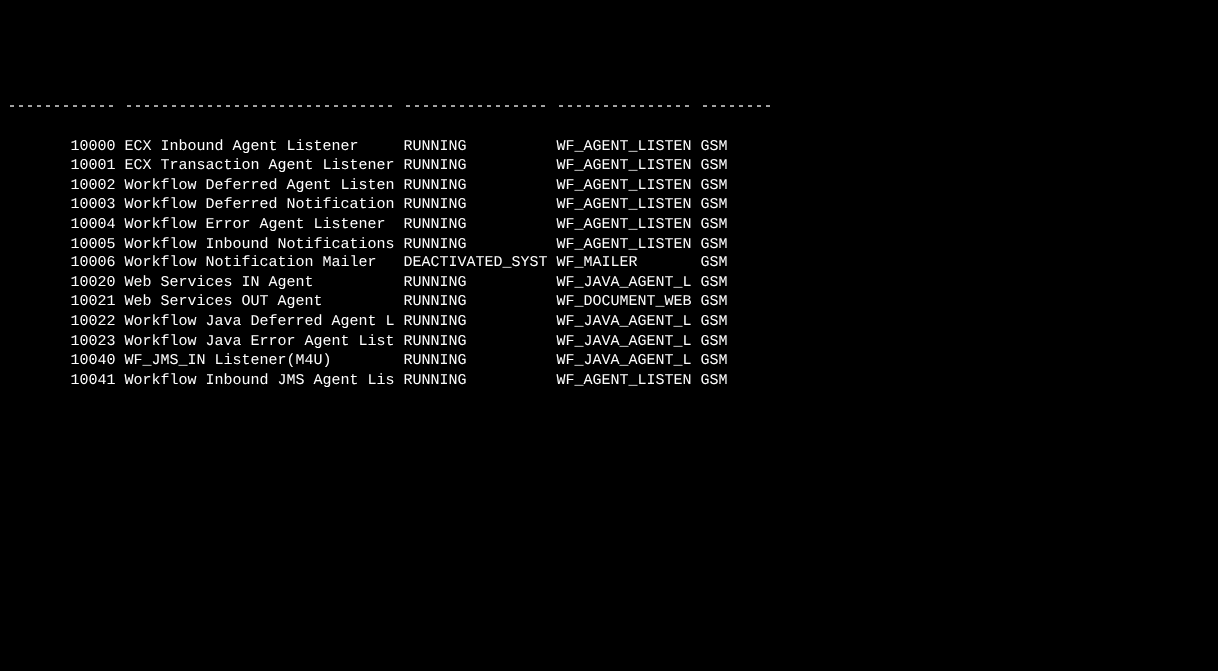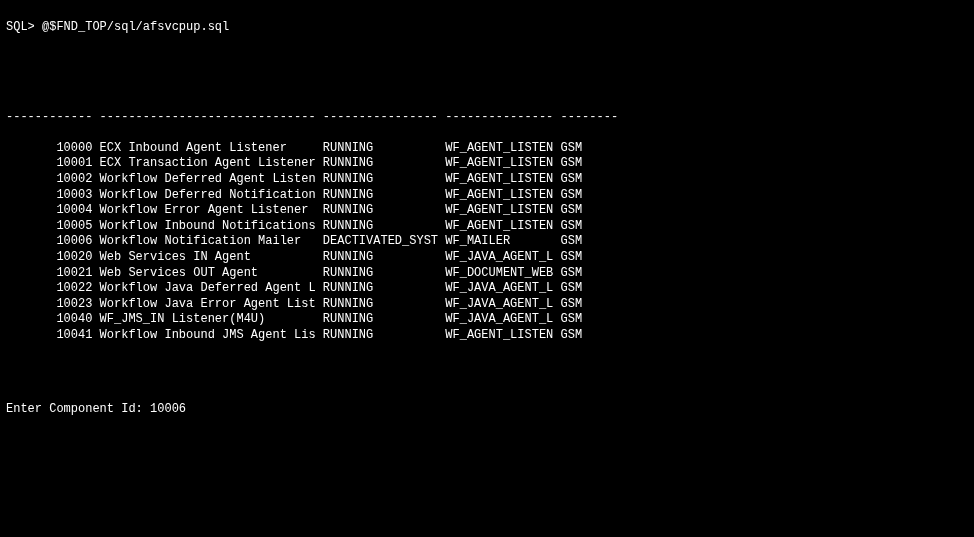--- a/index.html
+++ b/index.html
@@ -18,29 +18,27 @@
     padding: 4px 6px;
     white-space: pre;
   }
   .line { white-space: pre; }
   .blank { height: 1em; }
 </style>
 </head>
 <body>
 
 <div class="term">
-<div class="line">SQL&gt; @$FND_TOP/sql/afsvcpup.sql</div>
 <div class="blank"></div>
 
 
 <div class="line" id="comp-div">------------ ------------------------------ ---------------- --------------- --------</div>
 <div id="comp-rows"><div class="line">       10000 ECX Inbound Agent Listener     RUNNING          WF_AGENT_LISTEN GSM</div><div class="line">       10001 ECX Transaction Agent Listener RUNNING          WF_AGENT_LISTEN GSM</div><div class="line">       10002 Workflow Deferred Agent Listen RUNNING          WF_AGENT_LISTEN GSM</div><div class="line">       10003 Workflow Deferred Notification RUNNING          WF_AGENT_LISTEN GSM</div><div class="line">       10004 Workflow Error Agent Listener  RUNNING          WF_AGENT_LISTEN GSM</div><div class="line">       10005 Workflow Inbound Notifications RUNNING          WF_AGENT_LISTEN GSM</div><div class="line">       10006 Workflow Notification Mailer   DEACTIVATED_SYST WF_MAILER       GSM</div><div class="line">       10020 Web Services IN Agent          RUNNING          WF_JAVA_AGENT_L GSM</div><div class="line">       10021 Web Services OUT Agent         RUNNING          WF_DOCUMENT_WEB GSM</div><div class="line">       10022 Workflow Java Deferred Agent L RUNNING          WF_JAVA_AGENT_L GSM</div><div class="line">       10023 Workflow Java Error Agent List RUNNING          WF_JAVA_AGENT_L GSM</div><div class="line">       10040 WF_JMS_IN Listener(M4U)        RUNNING          WF_JAVA_AGENT_L GSM</div><div class="line">       10041 Workflow Inbound JMS Agent Lis RUNNING          WF_AGENT_LISTEN GSM</div></div>
 <div class="blank"></div>
 
-<div class="line">Enter Component Id: 10006</div>
 <div class="blank"></div>
 <div class="blank"></div>
 
 
 
 
 
 </div>
 
 </body></html>

